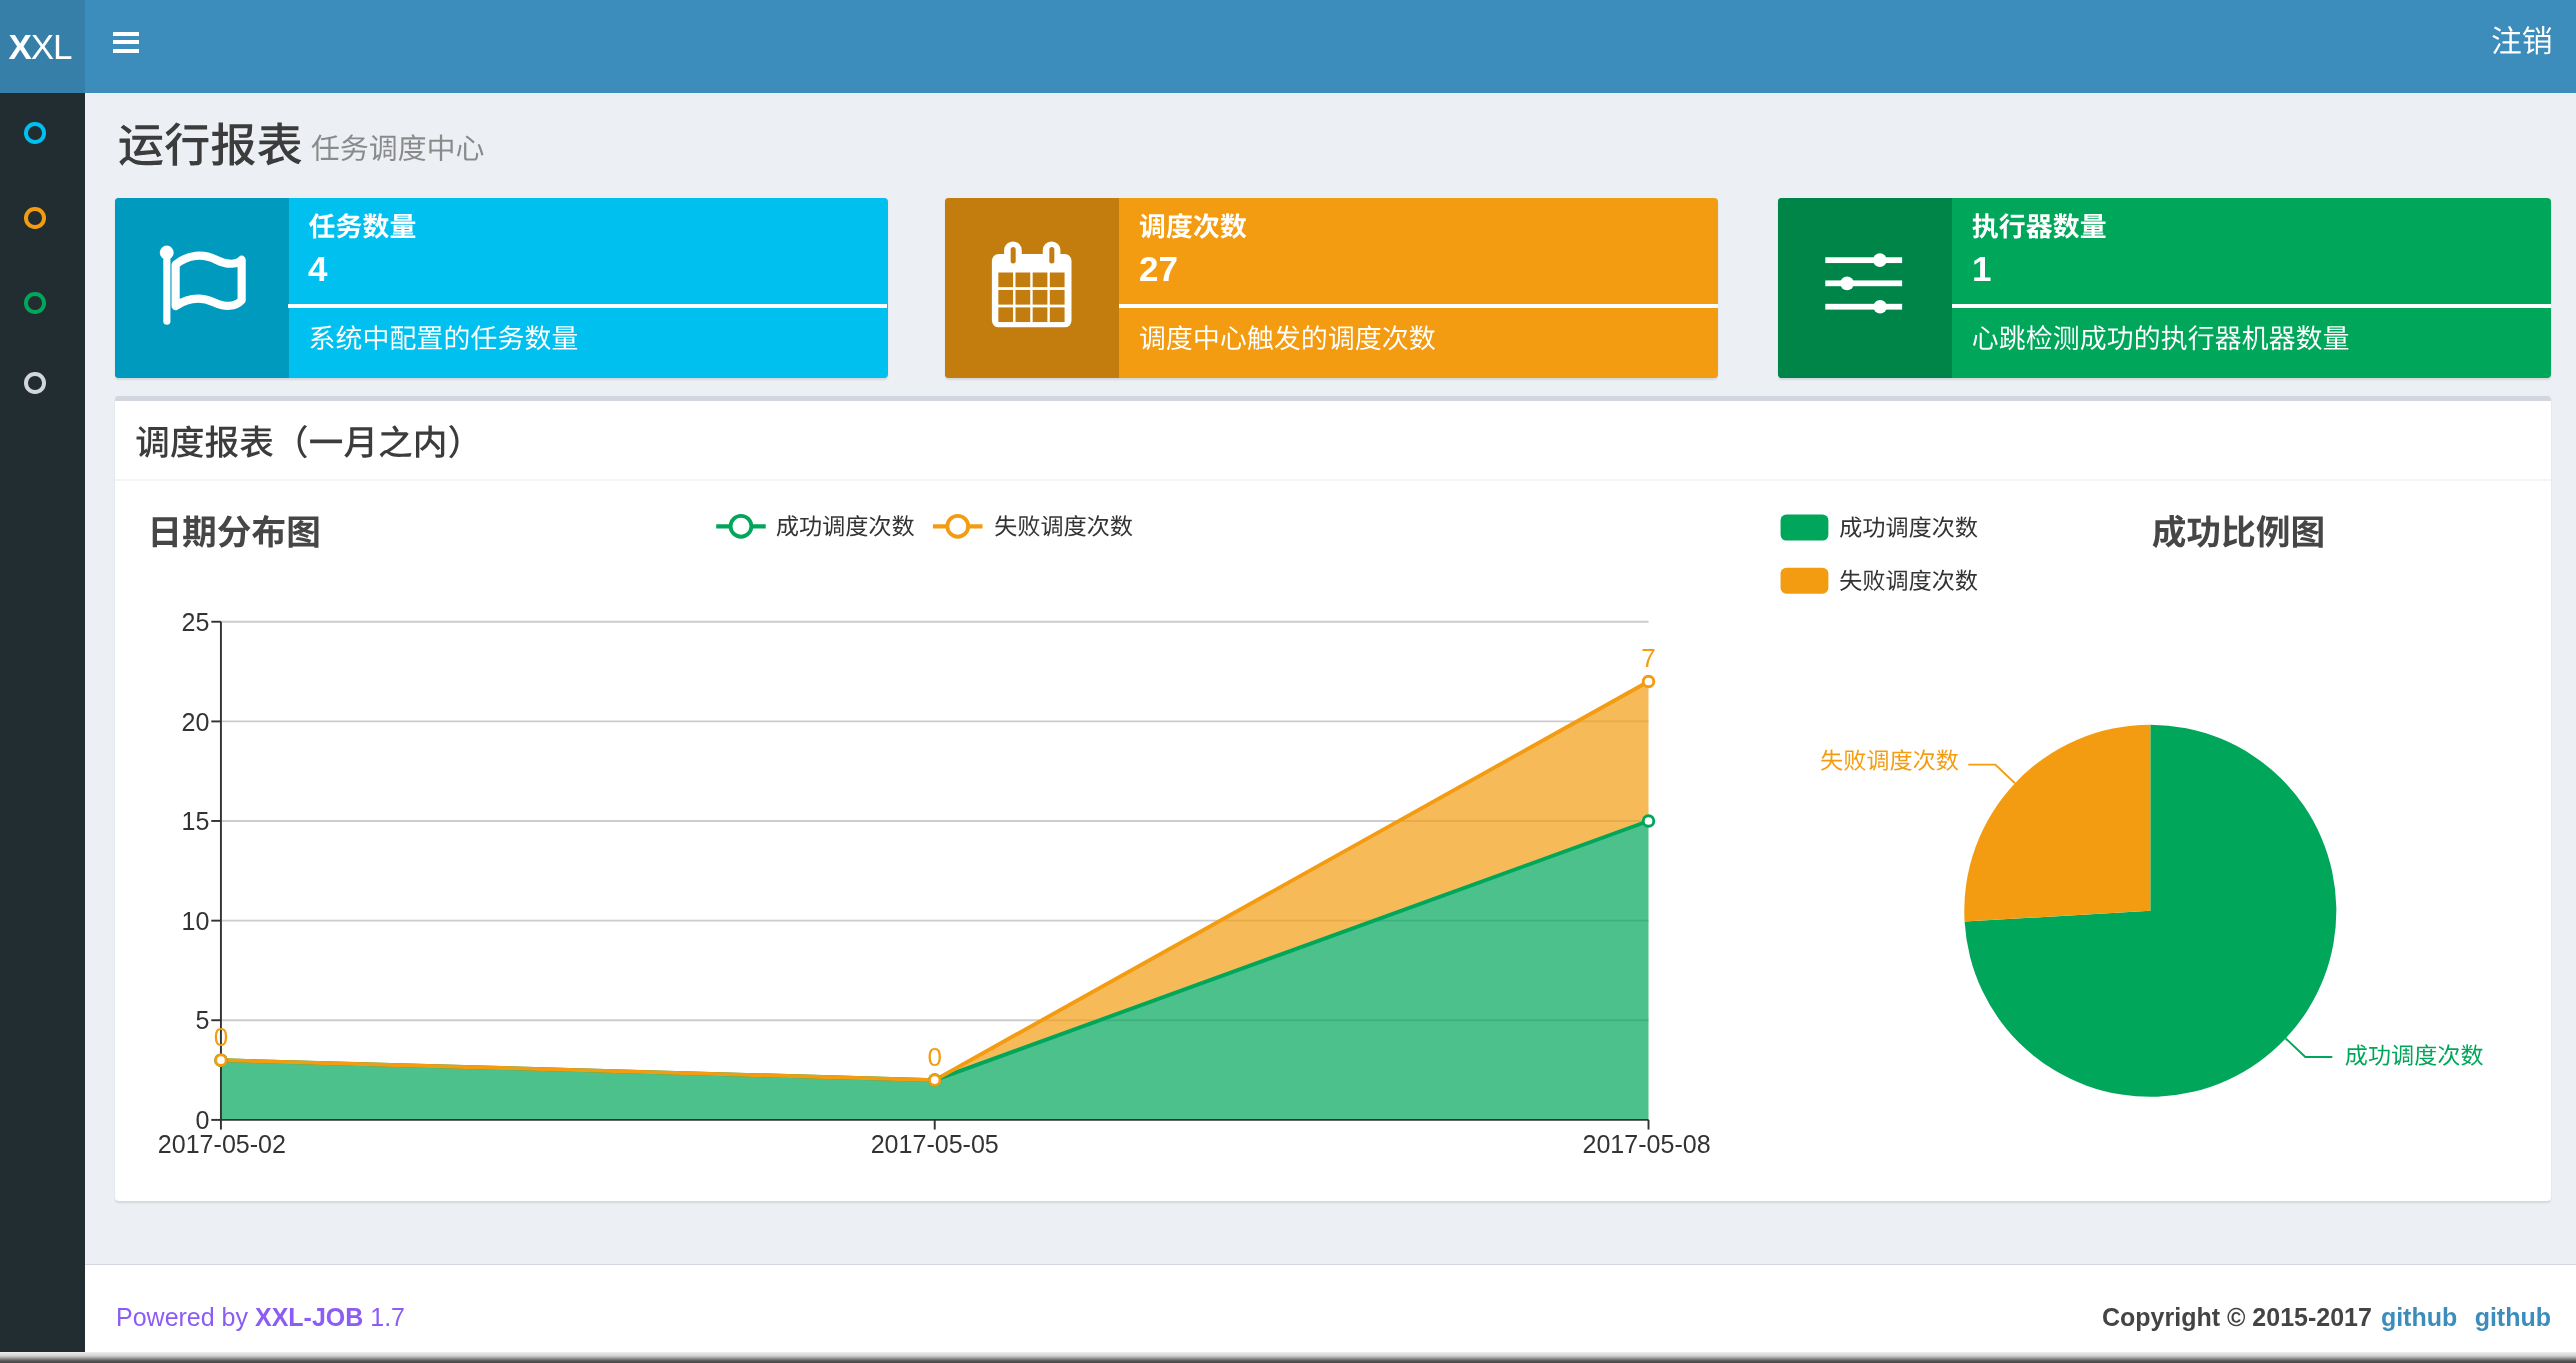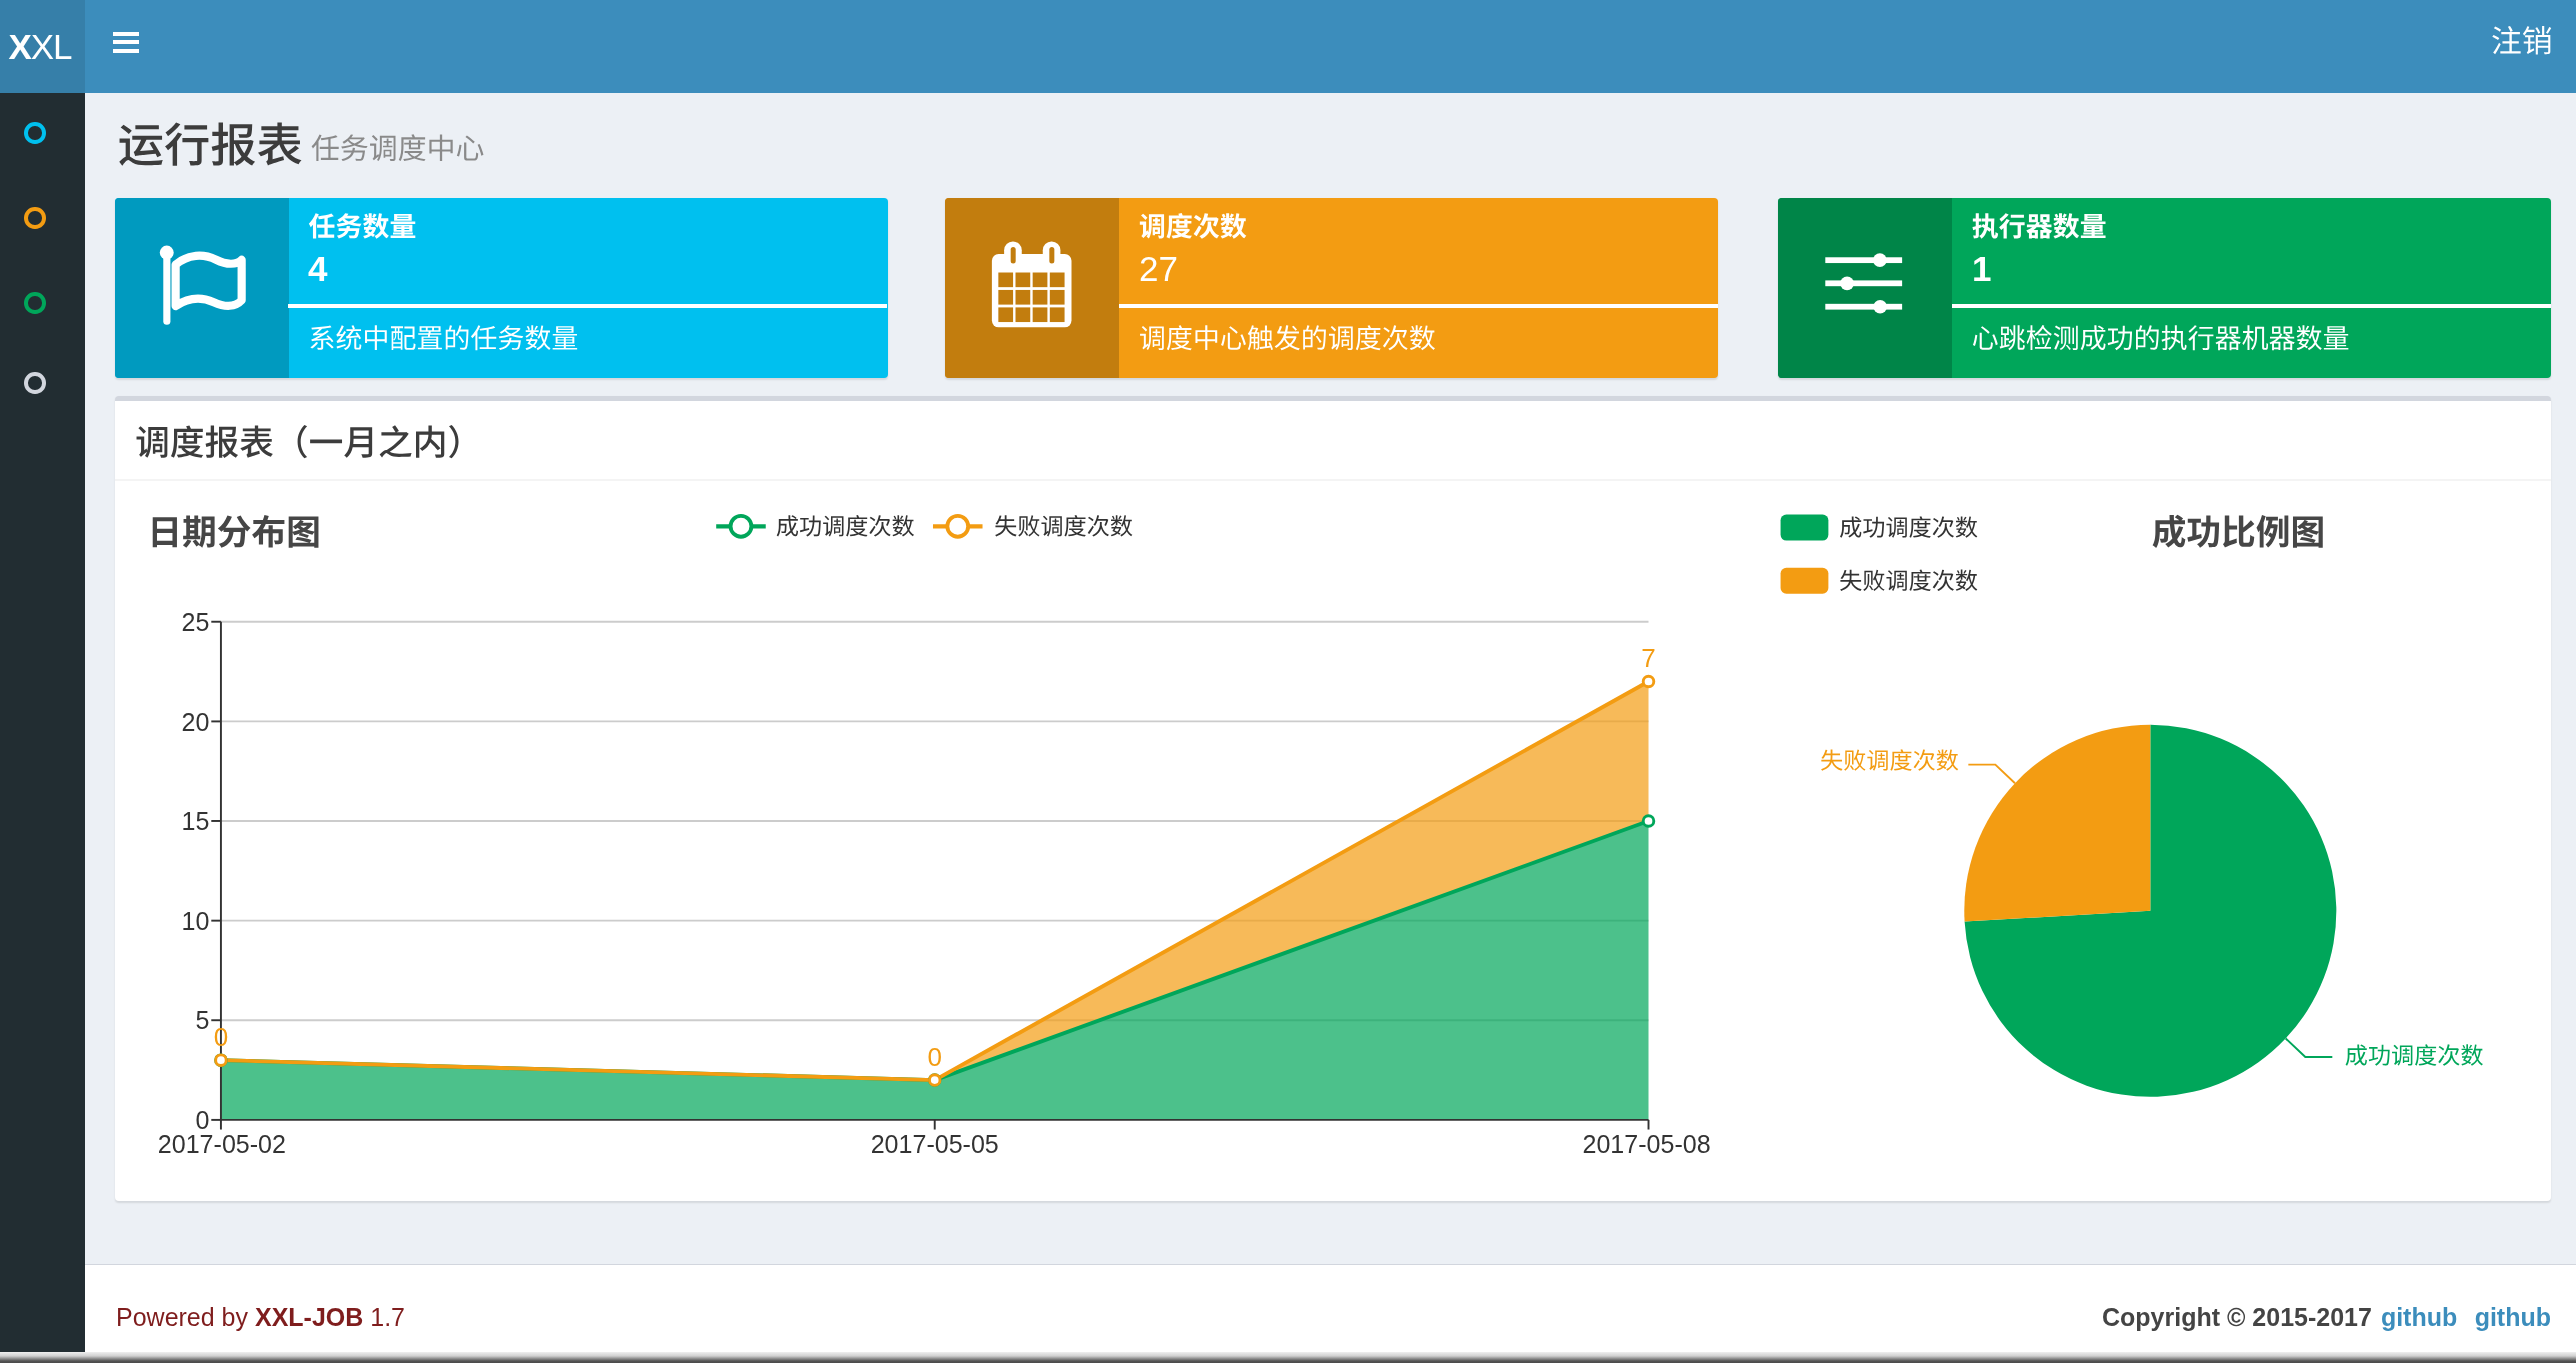--- a/index.html
+++ b/index.html
@@ -15,29 +15,29 @@
 <div class="abs" style="left:24px;top:207px;width:21.5px;height:21.5px;border:4.2px solid #f39c12;border-radius:50%"></div>
 <div class="abs" style="left:24px;top:292px;width:21.5px;height:21.5px;border:4.2px solid #00a65a;border-radius:50%"></div>
 <div class="abs" style="left:24px;top:372px;width:21.5px;height:21.5px;border:4.2px solid #d2d6de;border-radius:50%"></div>
 <div class="abs" style="left:115px;top:198px;width:773px;height:180px;background:#00c0ef;border-radius:3.9px;box-shadow:0 1.9px 1.9px rgba(0,0,0,0.1)"></div>
 <div class="abs" style="left:115px;top:198px;width:174px;height:180px;background:#009abf;border-radius:3.9px 0 0 3.9px"></div>
 <div class="abs" style="left:288px;top:304px;width:599px;height:3.9px;background:#fff"></div>
 <div class="abs" style="left:308px;top:249px;width:386px;font-size:35px;font-weight:bold;color:#fff">4</div>
 <div class="abs" style="left:945px;top:198px;width:773px;height:180px;background:#f39c12;border-radius:3.9px;box-shadow:0 1.9px 1.9px rgba(0,0,0,0.1)"></div>
 <div class="abs" style="left:945px;top:198px;width:174px;height:180px;background:#c27d0e;border-radius:3.9px 0 0 3.9px"></div>
 <div class="abs" style="left:1119px;top:304px;width:599px;height:3.9px;background:#fff"></div>
-<div class="abs" style="left:1139px;top:249px;width:386px;font-size:35px;font-weight:normal;color:#fff">27</div>
+<div class="abs" style="left:1139px;top:249px;width:386px;font-size:35px;font-weight:bold;color:#fff">27</div>
 <div class="abs" style="left:1778px;top:198px;width:773px;height:180px;background:#00a65a;border-radius:3.9px;box-shadow:0 1.9px 1.9px rgba(0,0,0,0.1)"></div>
 <div class="abs" style="left:1778px;top:198px;width:174px;height:180px;background:#008548;border-radius:3.9px 0 0 3.9px"></div>
 <div class="abs" style="left:1952px;top:304px;width:599px;height:3.9px;background:#fff"></div>
 <div class="abs" style="left:1972px;top:249px;width:386px;font-size:35px;font-weight:bold;color:#fff">1</div>
 <div class="abs" style="left:115px;top:396px;width:2436px;height:805px;background:#fff;border-top:5.8px solid #d2d6de;border-radius:3.9px;box-shadow:0 1.9px 1.9px rgba(0,0,0,0.1)"></div>
 <div class="abs" style="left:115px;top:479px;width:2436px;height:1.9px;background:#f4f4f4"></div>
 <div class="abs" style="left:85px;top:1264px;width:2491px;height:99px;background:#fff;border-top:1.9px solid #d2d6de"></div>
-<div class="abs" style="left:116px;top:1303px;font-size:25px;color:#7f1d1d">Powered by <b>XXL-JOB</b> 1.7</div>
+<div class="abs" style="left:116px;top:1303px;font-size:25px;color:#8b5cf6">Powered by <b>XXL-JOB</b> 1.7</div>
 <div class="abs" style="right:25px;top:1303px;font-size:25px;color:#444"><b>Copyright © 2015-2017</b><b style="color:#3c8dbc;margin-left:9px">github</b><b style="color:#3c8dbc;margin-left:17.4px">github</b></div>
 <svg class="abs" style="left:0;top:0" width="2576" height="1363" viewBox="0 0 2672 1414">
 <line x1="229.0" y1="1058.4" x2="1710.0" y2="1058.4" stroke="#ccc" stroke-width="2"></line>
 <line x1="229.0" y1="955.1" x2="1710.0" y2="955.1" stroke="#ccc" stroke-width="2"></line>
 <line x1="229.0" y1="851.7" x2="1710.0" y2="851.7" stroke="#ccc" stroke-width="2"></line>
 <line x1="229.0" y1="748.4" x2="1710.0" y2="748.4" stroke="#ccc" stroke-width="2"></line>
 <line x1="229.0" y1="645.0" x2="1710.0" y2="645.0" stroke="#ccc" stroke-width="2"></line>
 <polygon points="229.0,1099.8 969.5,1120.5 1710.0,851.7 1710.0,1161.8 229.0,1161.8" fill="rgba(0,166,90,0.7)"></polygon>
 <polygon points="229.0,1099.8 969.5,1120.5 1710.0,707.0 1710.0,851.7 969.5,1120.5 229.0,1099.8" fill="rgba(243,156,18,0.7)"></polygon>
 <line x1="229.0" y1="645.0" x2="229.0" y2="1162.8" stroke="#333" stroke-width="2"></line>

